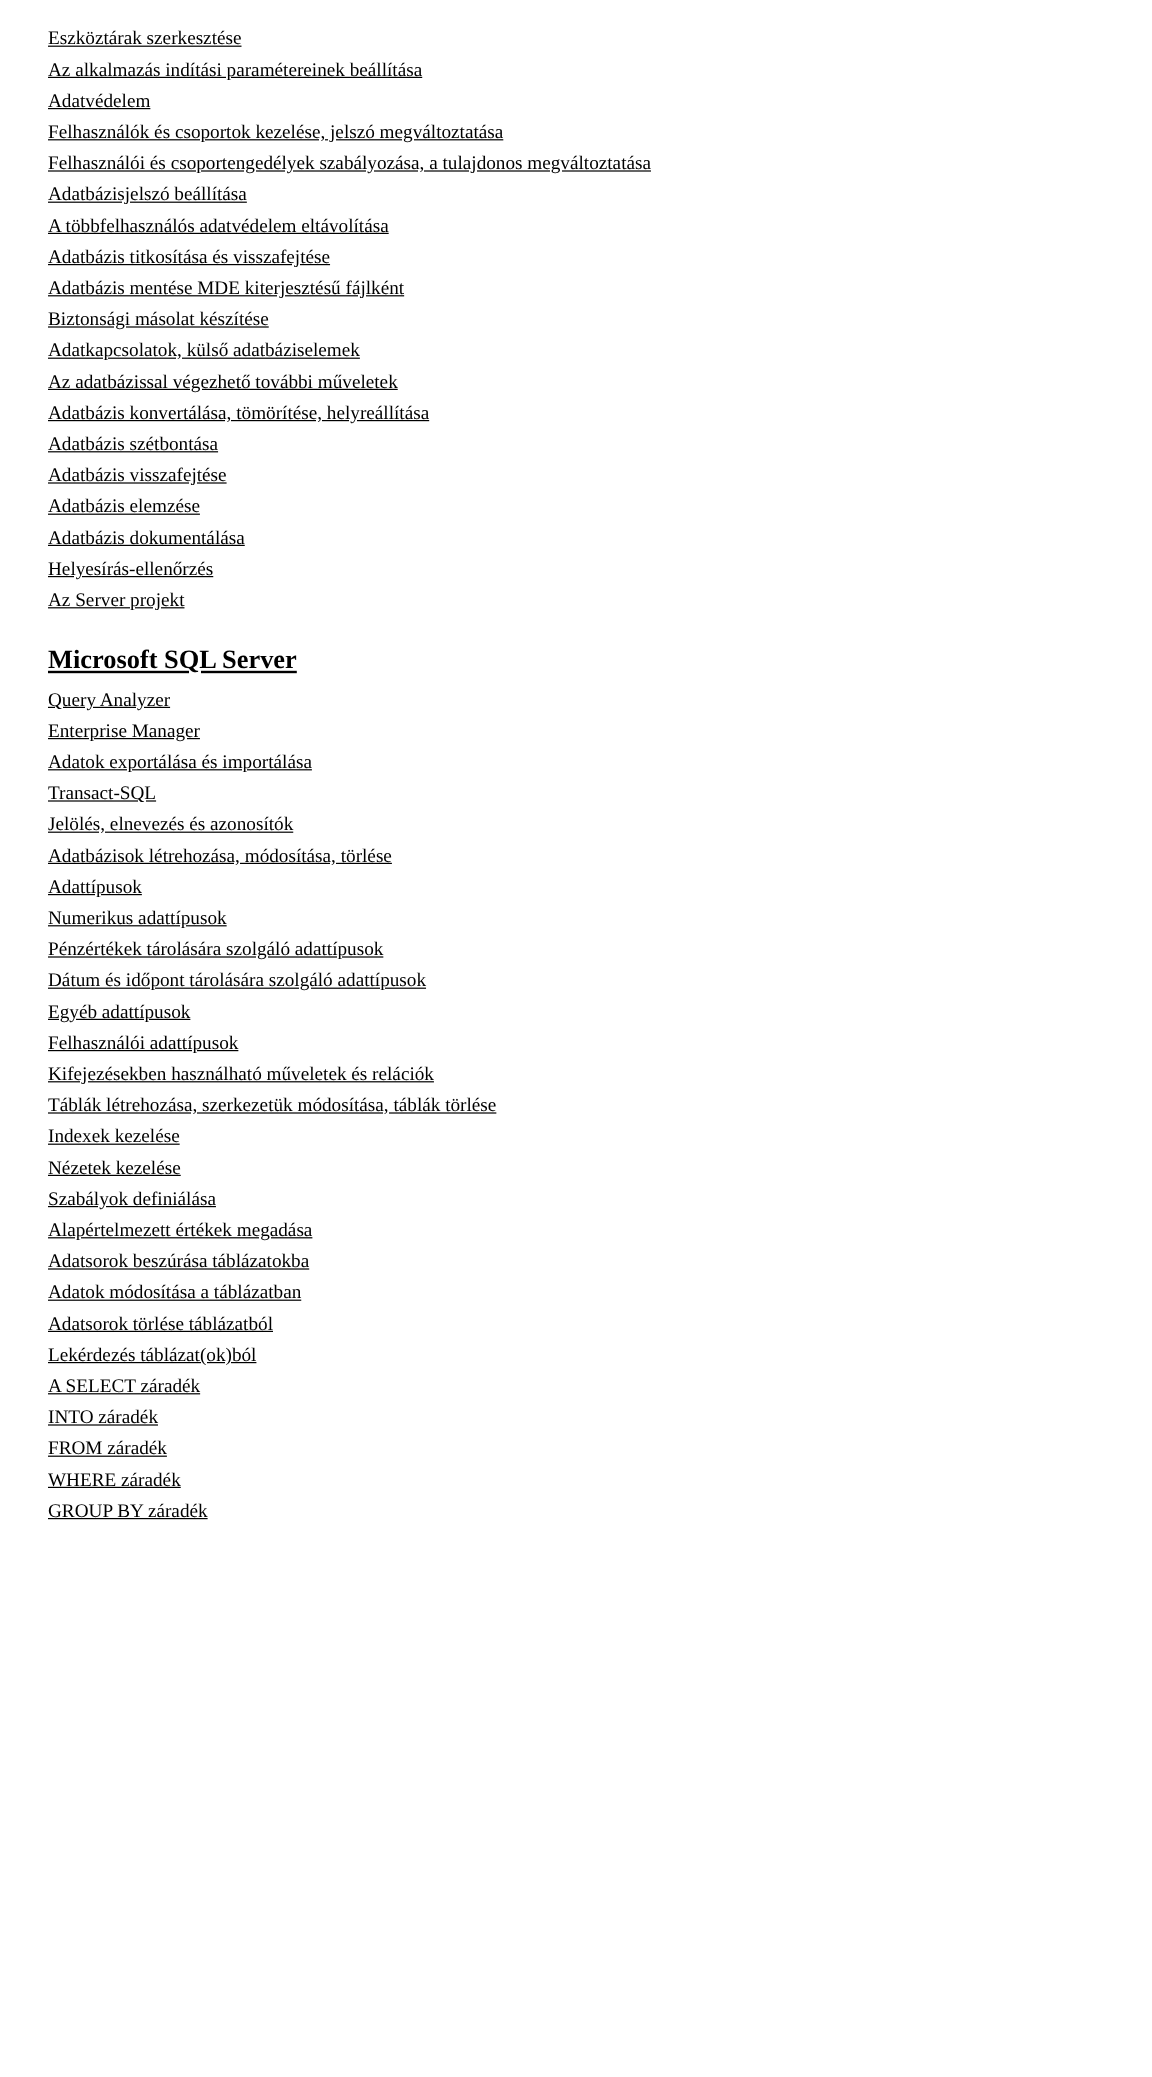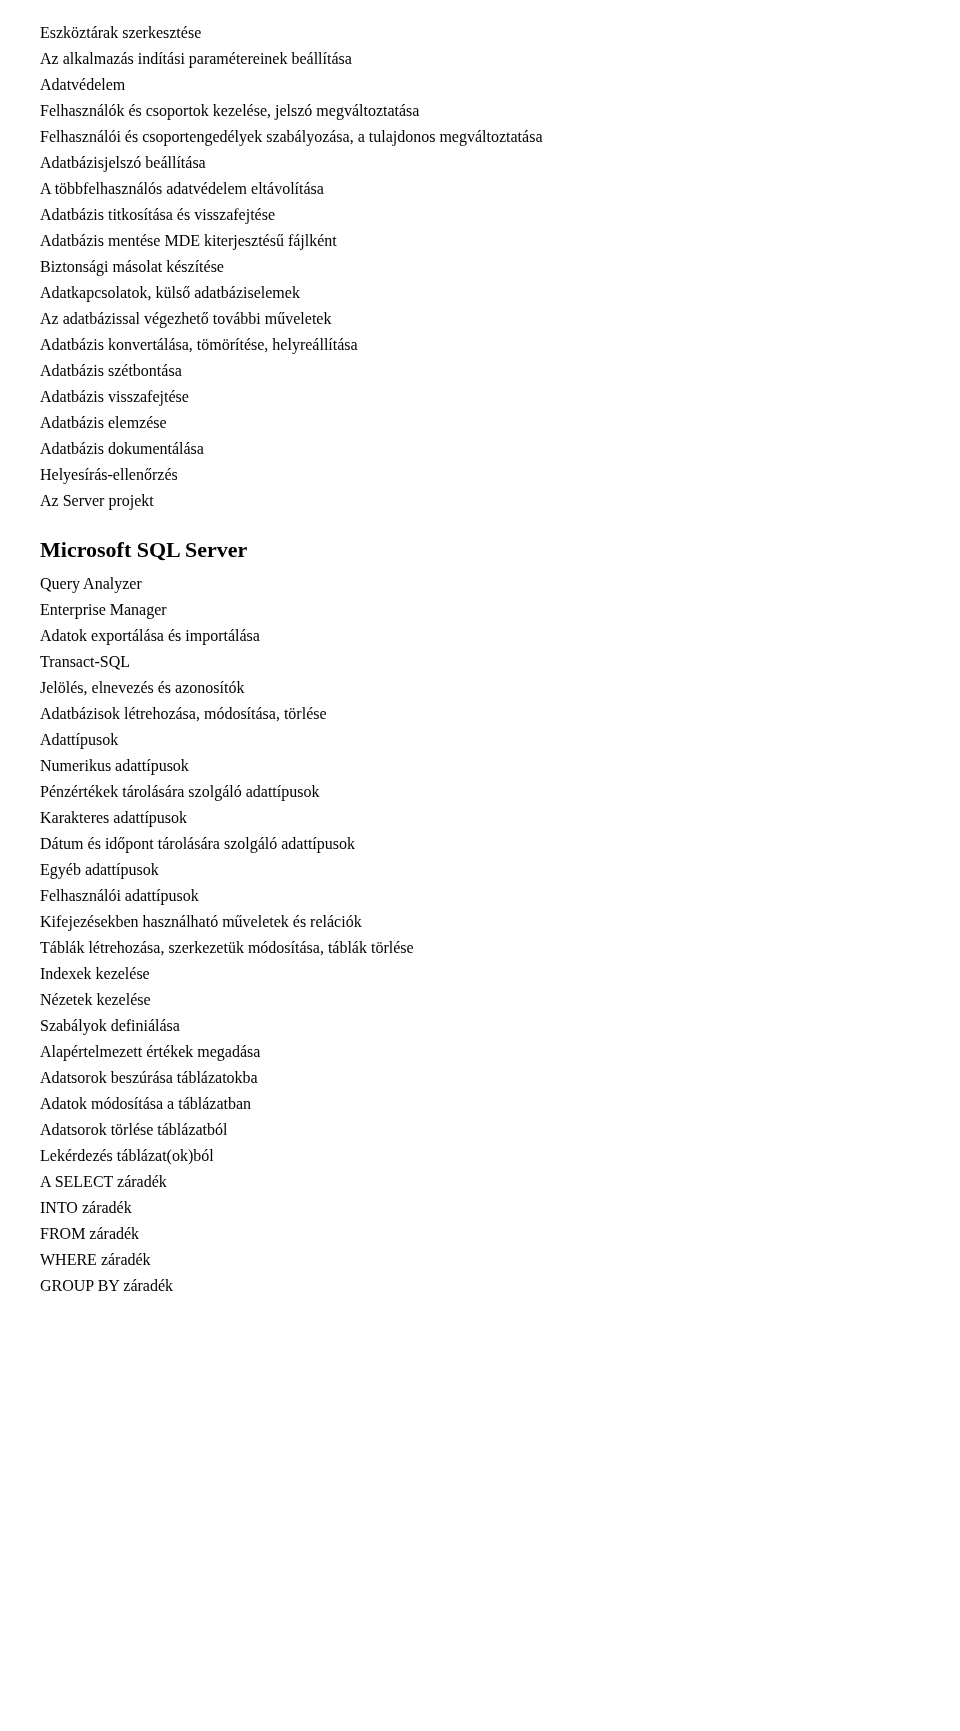--- a/index.html
+++ b/index.html
@@ -14,20 +14,21 @@
       color: #000000;
       width: 960px;
       min-height: 1731px;
       padding: 20px 40px;
       line-height: 1.5;
     }
     .content-list {
       list-style: none;
       padding: 0;
       margin: 0;
+      text-decoration: underline;
     }
     .content-list li {
       padding: 1px 0;
     }
     .section-header {
       font-weight: bold;
       font-size: 22px;
       margin-top: 18px;
       margin-bottom: 4px;
     }
@@ -58,21 +59,20 @@
     <li class="section-header"><span>Microsoft SQL Server</span></li>
     <li><span>Query Analyzer</span></li>
     <li><span>Enterprise Manager</span></li>
     <li><span>Adatok exportálása és importálása</span></li>
     <li><span>Transact-SQL</span></li>
     <li><span>Jelölés, elnevezés és azonosítók</span></li>
     <li><span>Adatbázisok létrehozása, módosítása, törlése</span></li>
     <li><span>Adattípusok</span></li>
     <li><span>Numerikus adattípusok</span></li>
     <li><span>Pénzértékek tárolására szolgáló adattípusok</span></li>
-    <li><span>Karakteres adattípusok</span></li>
     <li><span>Dátum és időpont tárolására szolgáló adattípusok</span></li>
     <li><span>Egyéb adattípusok</span></li>
     <li><span>Felhasználói adattípusok</span></li>
     <li><span>Kifejezésekben használható műveletek és relációk</span></li>
     <li><span>Táblák létrehozása, szerkezetük módosítása, táblák törlése</span></li>
     <li><span>Indexek kezelése</span></li>
     <li><span>Nézetek kezelése</span></li>
     <li><span>Szabályok definiálása</span></li>
     <li><span>Alapértelmezett értékek megadása</span></li>
     <li><span>Adatsorok beszúrása táblázatokba</span></li>

